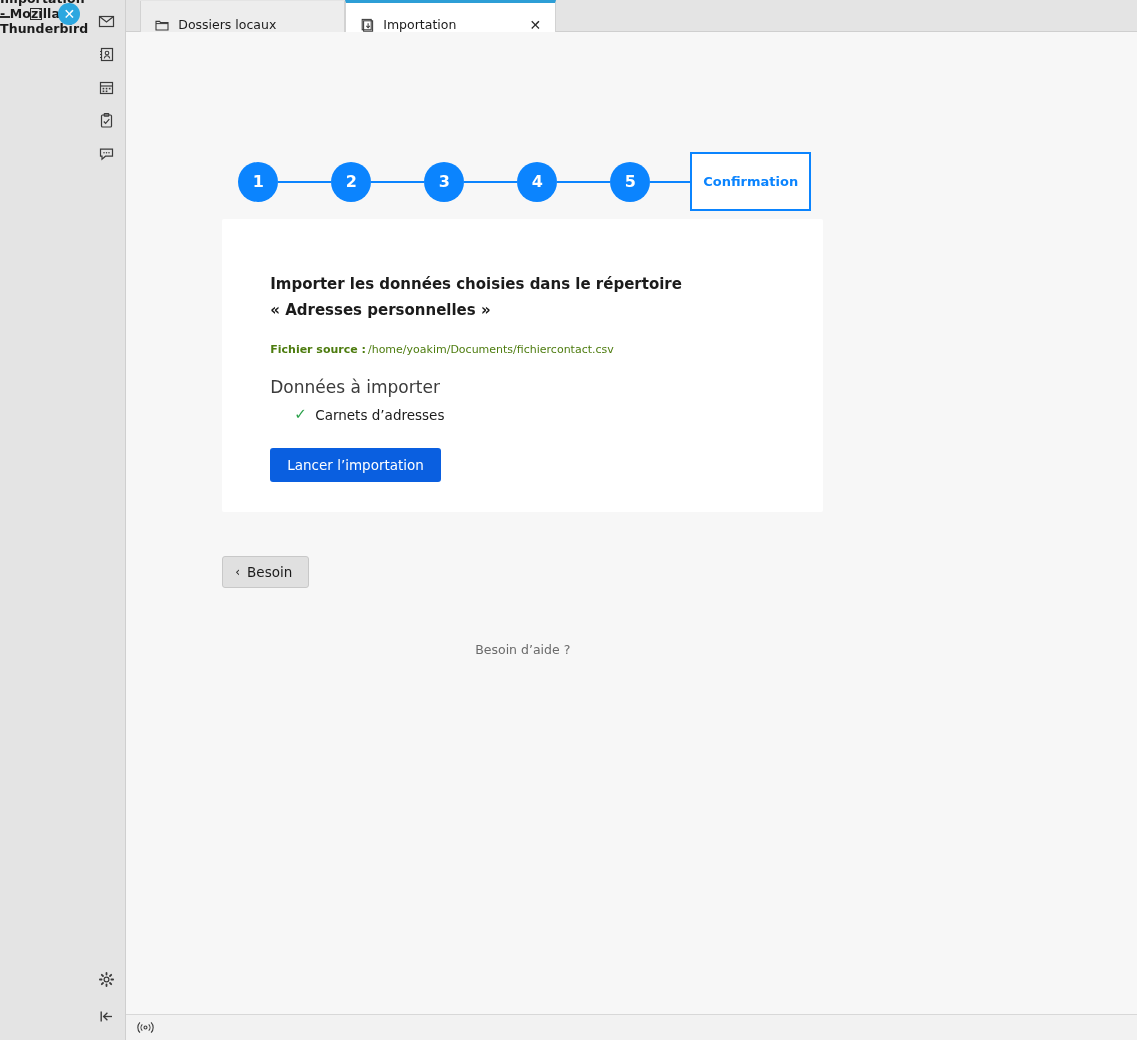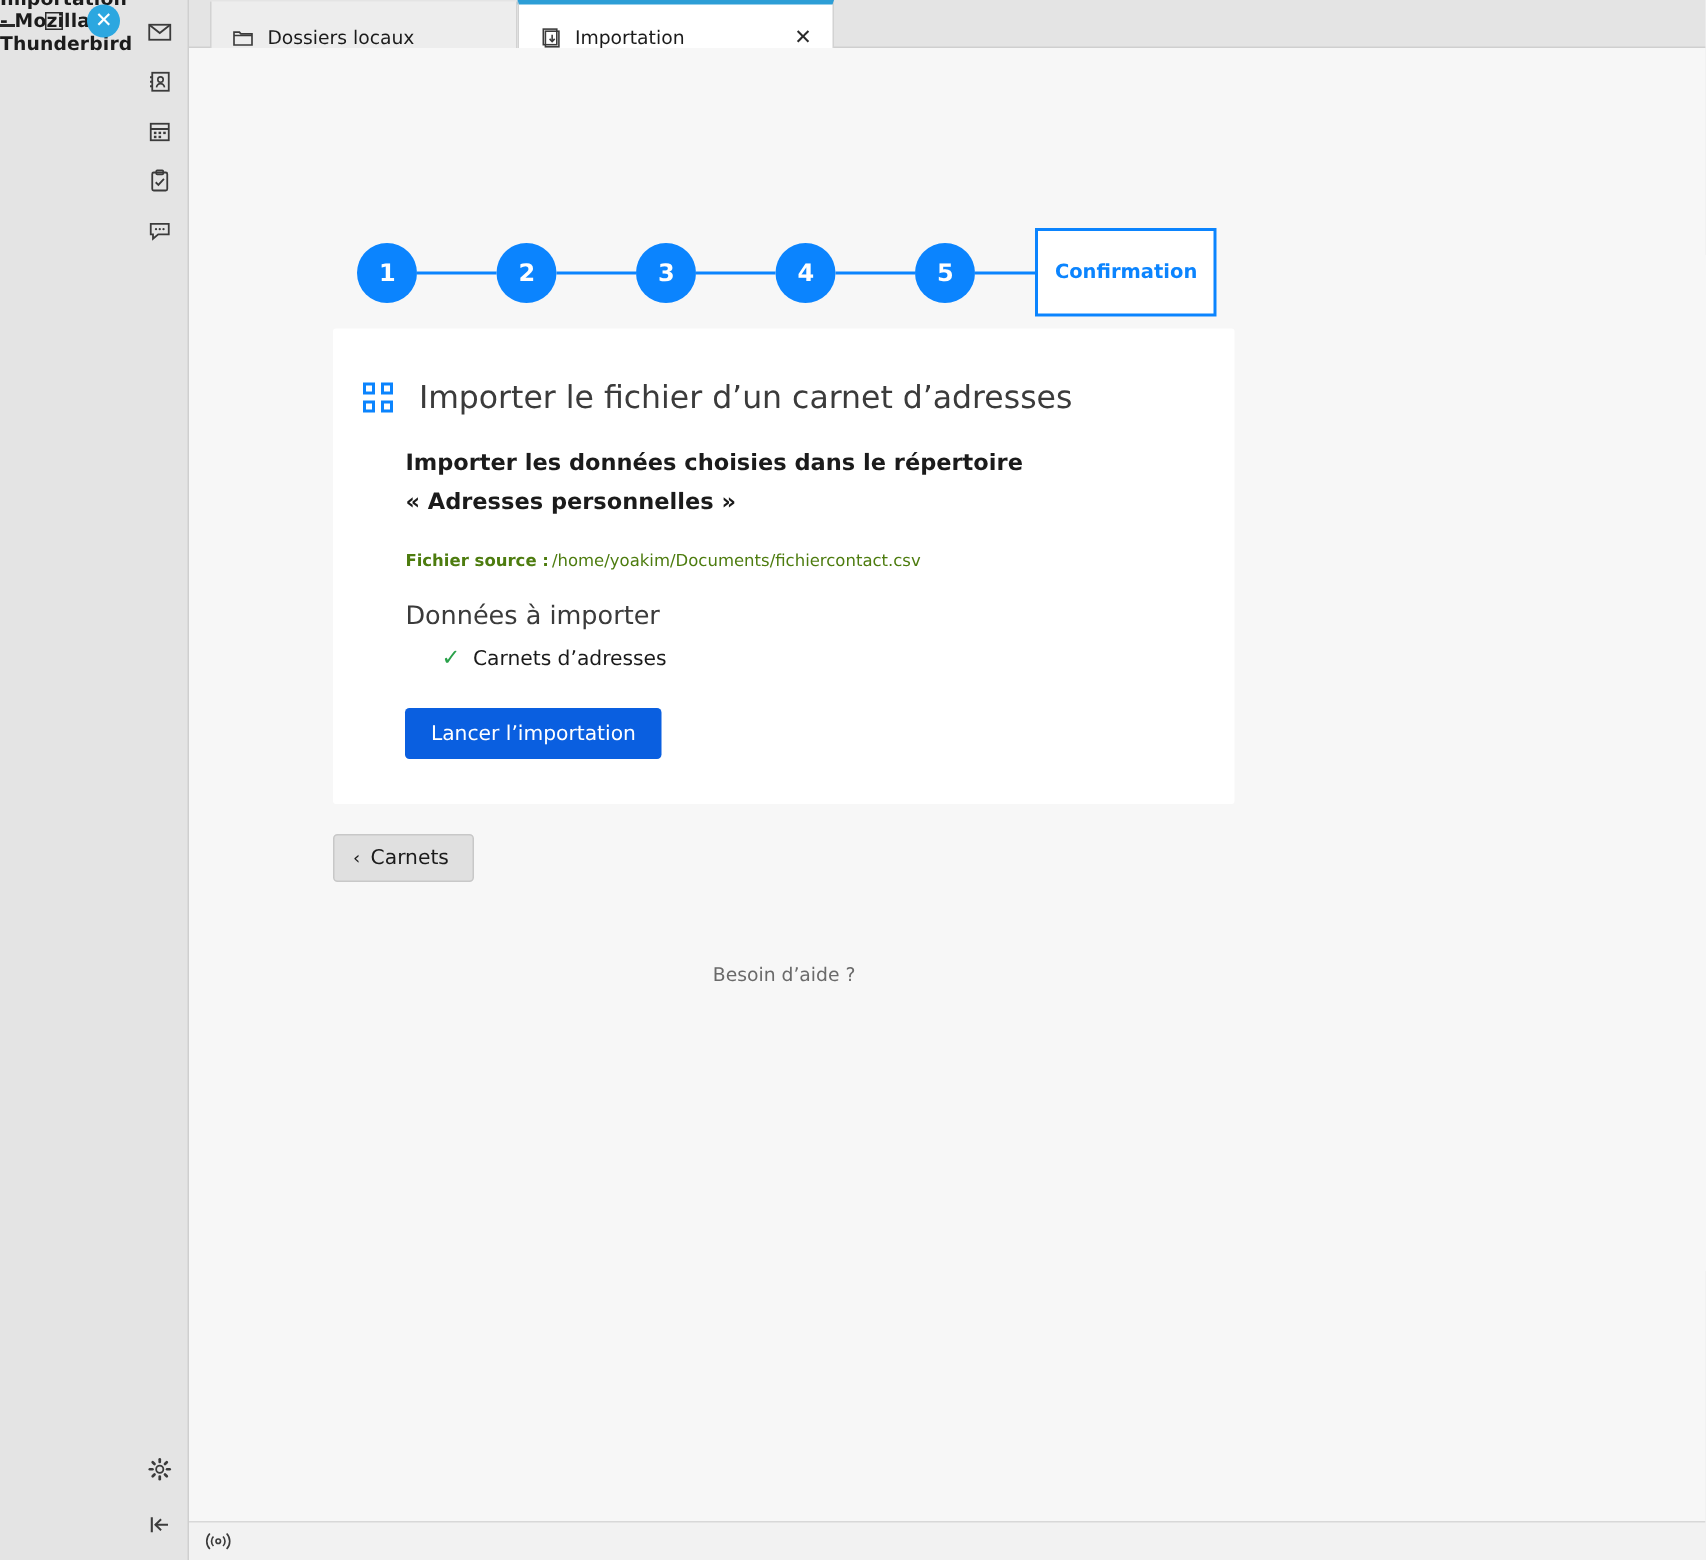--- a/index.html
+++ b/index.html
@@ -517,31 +517,20 @@
             <div class="pline"></div>
             <div class="pstep">4</div>
             <div class="pline"></div>
             <div class="pstep">5</div>
             <div class="pline last"></div>
             <div class="pend">Confirmation</div>
           </div>
 
           <div class="card">
 
-            <div class="card-head">
-              <div class="head-inner">
-                <span class="addrbook-icon">
-                  <i></i>
-                    <i></i>
-                    <i></i>
-                    <i></i>
-                </span>
-                <h1 class="card-title">Importer le fichier d’un carnet d’adresses</h1>
-              </div>
-            </div>
 
             <div class="card-body">
 
               <div class="subtitle">
                 <div>Importer les données choisies dans le répertoire</div>
                 <div>« Adresses personnelles »</div>
               </div>
 
               <div class="source-row">
                 <span class="source-label">Fichier source :</span>
@@ -559,21 +548,21 @@
 
               <div class="start-wrap">
                 <button class="btn-primary">Lancer l’importation</button>
               </div>
 
             </div>
           </div>
 
           <button class="btn-back">
             <span class="chev-left">‹</span>
-            <span>Carnets</span>
+            <span>Besoin</span>
           </button>
 
           <div class="footer">
             <div class="footer-help">Besoin d’aide ?</div>
           </div>
 
         </div>
       </div>
 
       <div class="statusbar">

